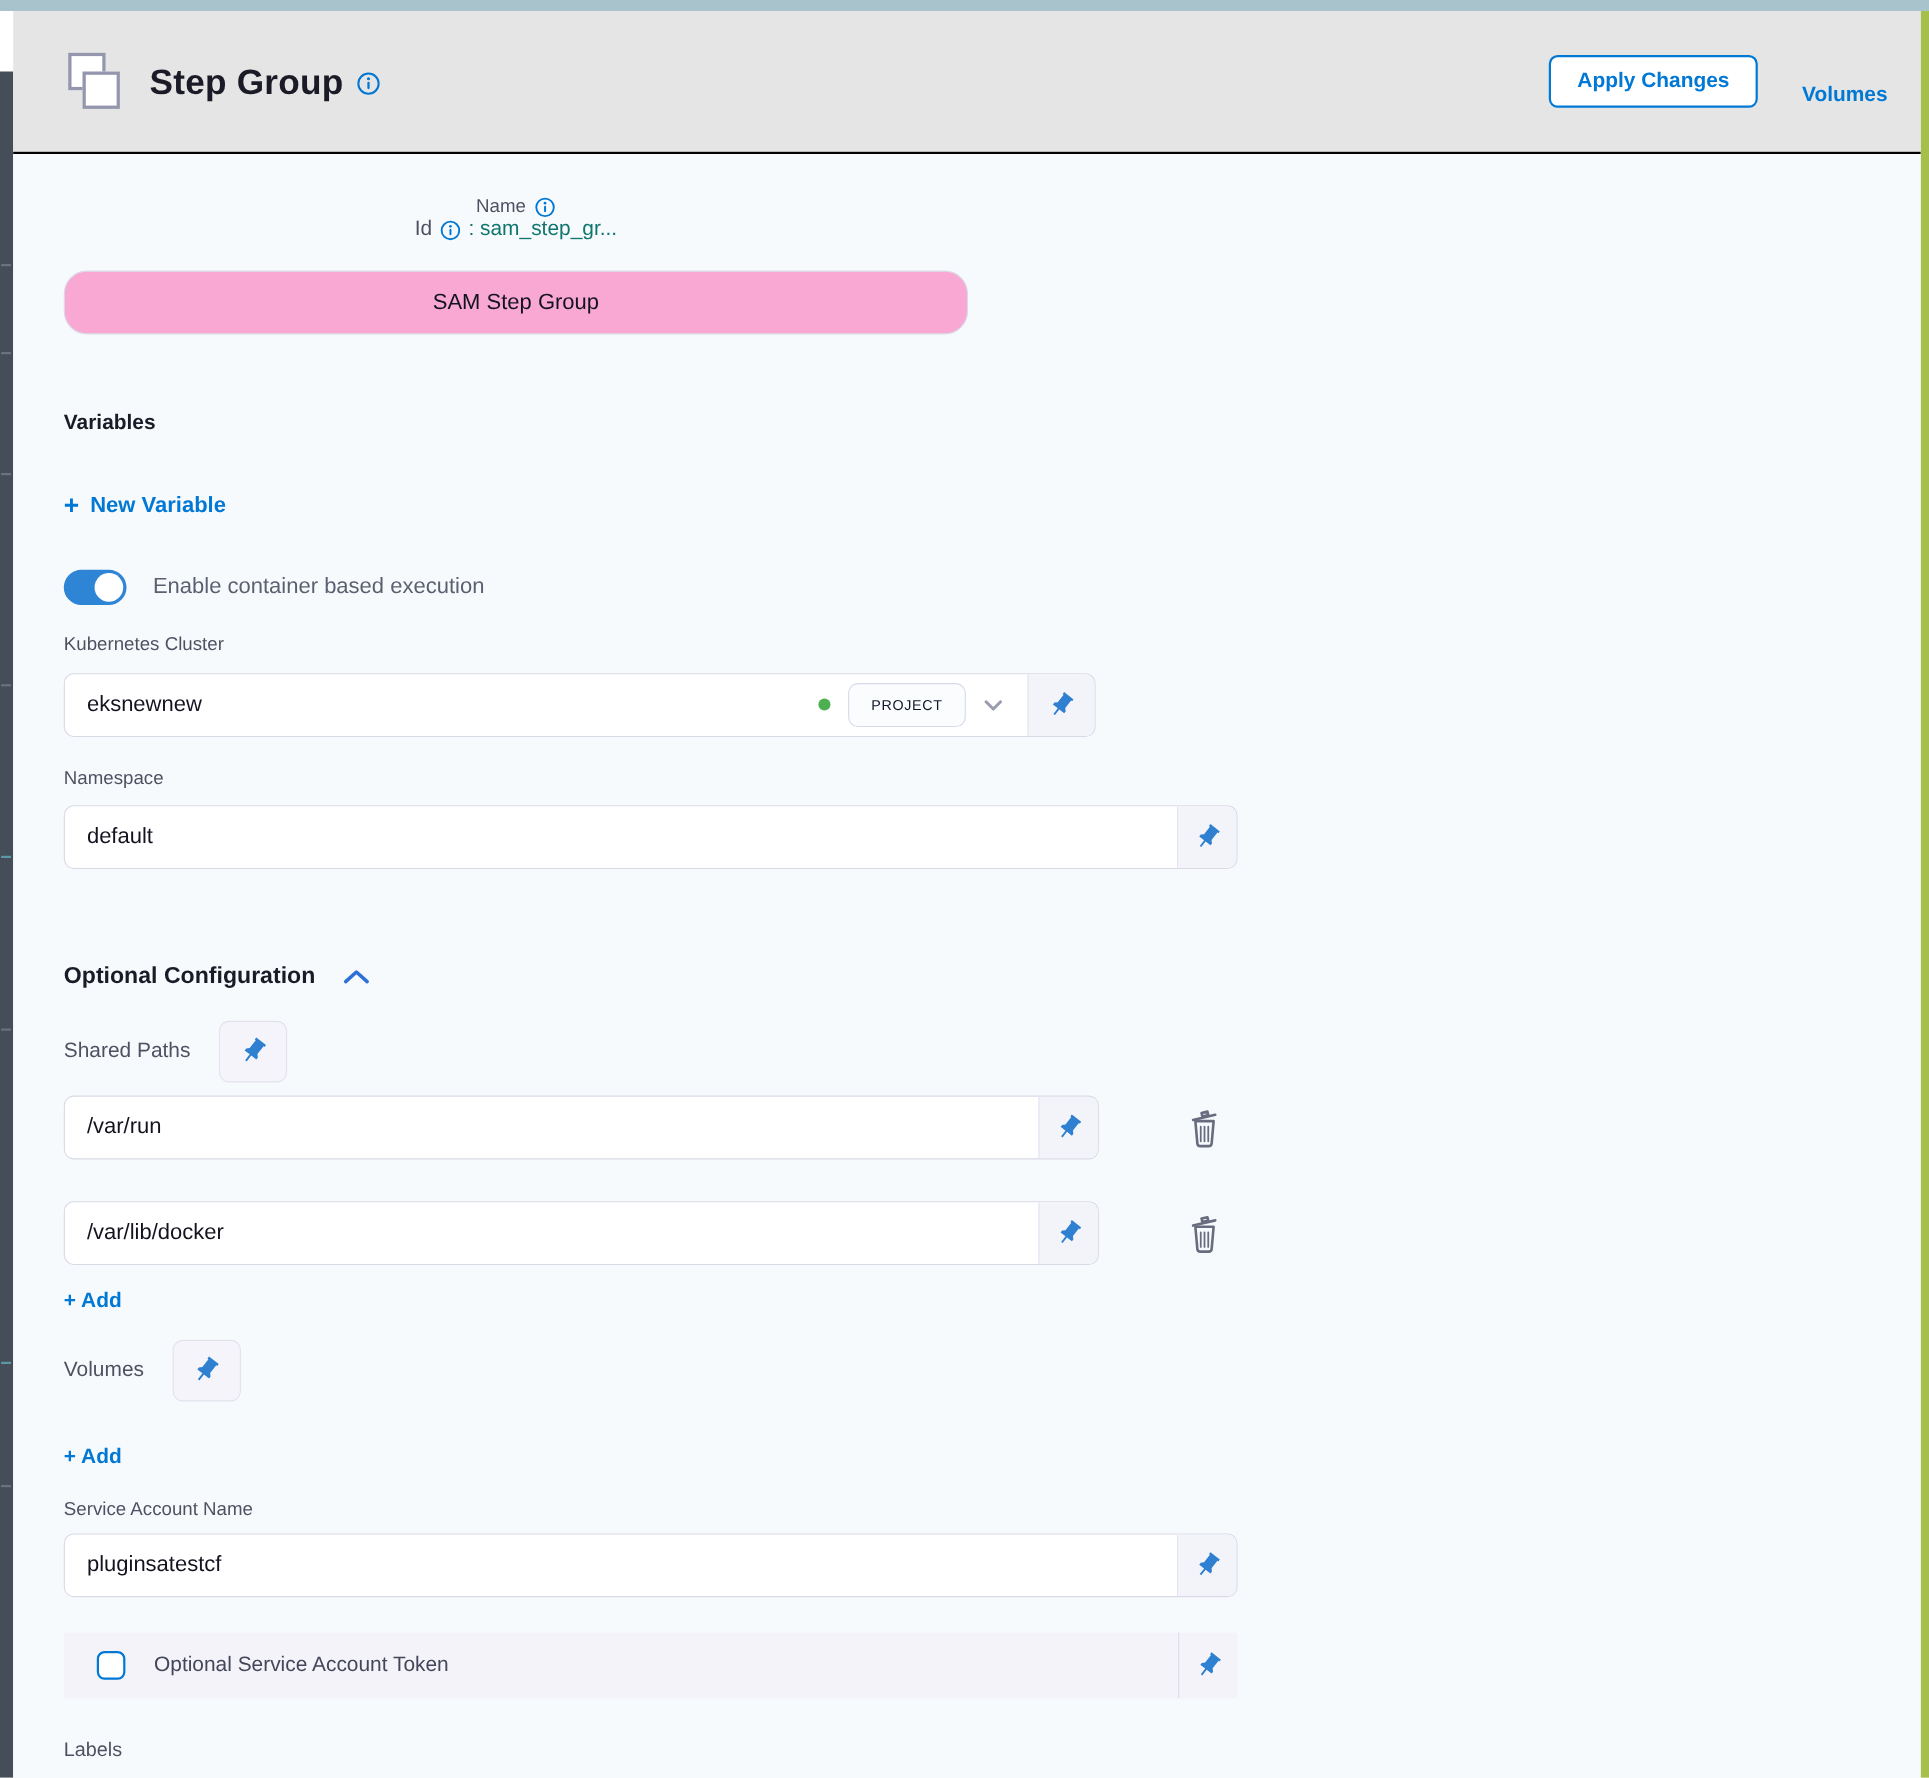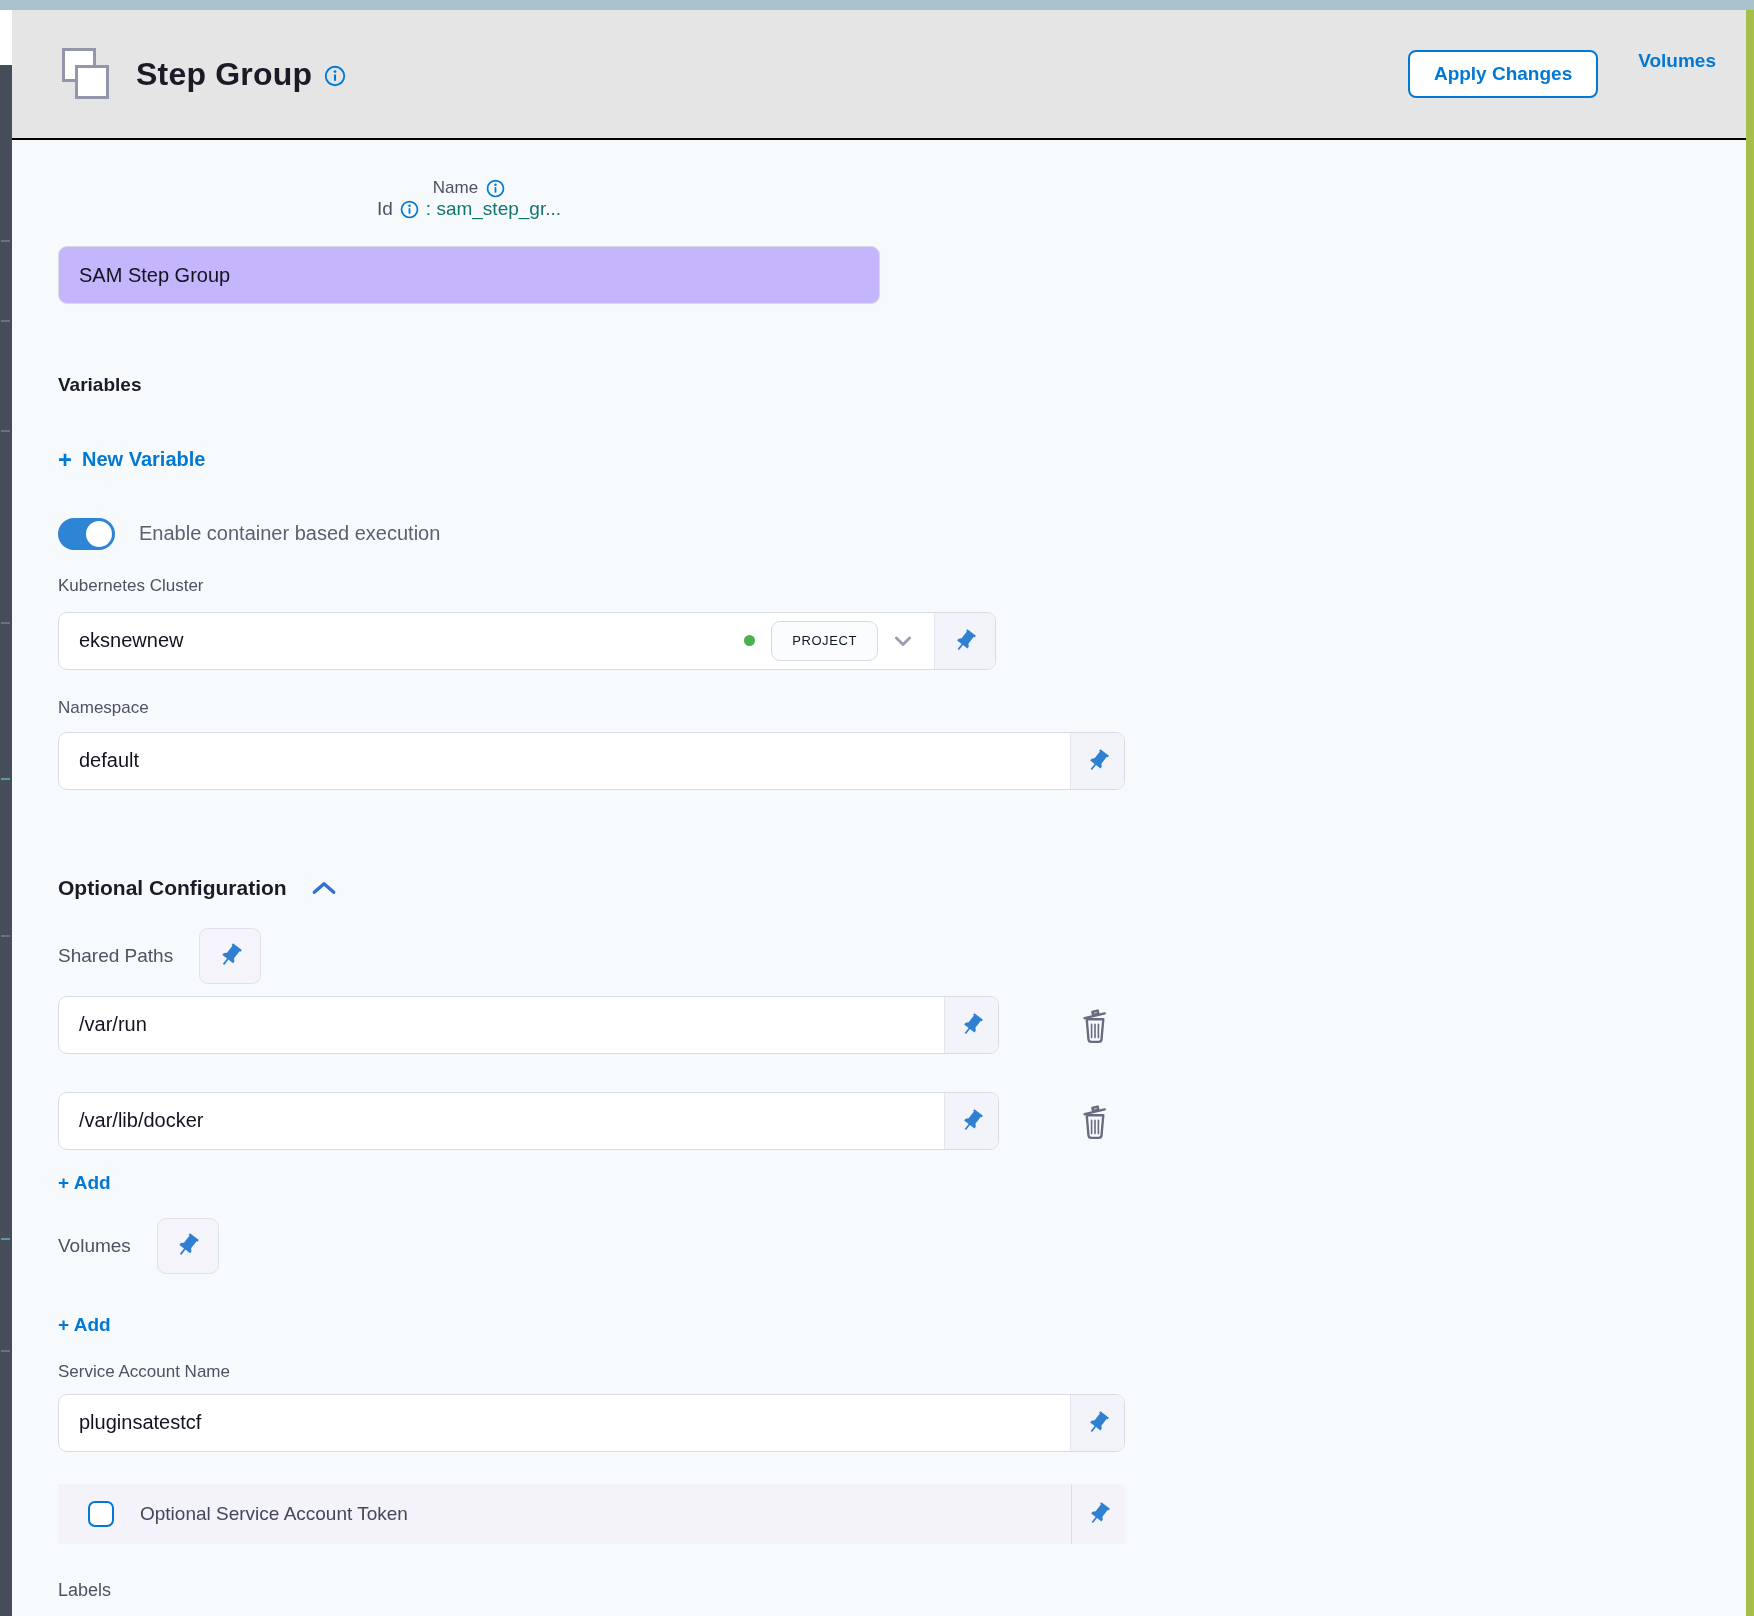--- a/index.html
+++ b/index.html
@@ -18,38 +18,38 @@
 
   
   .panel-header { height:130px; background:#e5e5e5; border-bottom:2px solid #000000;
     display:flex; align-items:center; padding:0 30px 0 50px; }
   .sg-icon { width:52px; height:56px; position:relative; margin-right:22px; flex:none; }
   .sg-icon .sq { position:absolute; width:34px; height:34px; background:#fff; border:3px solid #9496ad; }
   .sg-icon .sq.back { left:0; top:2px; }
   .sg-icon .sq.front { left:13px; top:19px; }
   .page-title { font-size:32px; font-weight:700; color:#1b1b28; letter-spacing:0.2px; }
   .title-info { margin-left:12px; margin-top:4px; }
-  .header-actions { margin-left:auto; display:flex; align-items:flex-start; gap:40px; }
+  .header-actions { margin-left:auto; display:flex; align-items:flex-end; gap:40px; }
   .btn-outline { border:2px solid #0278d5; color:#0278d5; background:#fff; border-radius:8px;
     font-size:19px; font-weight:600; padding:11px 24px; font-family:inherit; cursor:pointer; }
   .link-btn { color:#0278d5; font-size:19px; font-weight:600; cursor:pointer; background:none; border:none; font-family:inherit; }
 
   
   .panel-body { height:1502px; background:#f7fafd; padding:38px 0 0 46px; position:relative; }
 
   .field-label { font-size:17px; color:#4f5162; font-weight:500; }
   .row { display:flex; align-items:center; }
 
   .name-row { width:822px; display:flex; align-items:center; justify-content:space-between;flex-direction:column; }
   .id-part { display:flex; align-items:center; gap:7px; font-size:19px; }
   .id-label { color:#4f5162; font-weight:500; }
   .id-value { color:#0f766e; font-weight:500; }
 
-  .text-input { height:58px; border:1.5px solid #d9dae6; border-radius:9px; font-size:20px;
-    color:#131320; padding:0 20px; background:#c4b5fd; font-family:inherit; outline:none; width:100%; }
+  .text-input { height:58px; border:1.5px solid #d9dae6; border-radius:21px; font-size:20px;
+    color:#131320; padding:0 20px; background:#f9a8d4; font-family:inherit; outline:none; width:100%;text-align:center; }
   .name-input-wrap { width:822px; margin-top:26px; }
 
   .section-heading { font-size:19px; font-weight:700; color:#1b1b28; }
   .link-add { color:#0278d5; font-size:20px; font-weight:600; cursor:pointer; display:inline-flex; align-items:center; gap:10px; }
   .plus-glyph { font-size:24px; font-weight:600; line-height:20px; }
 
   
   .toggle-row { margin-top:46px; display:flex; align-items:center; gap:24px; }
   .toggle { width:57px; height:32px; border-radius:16px; background:#2e84d5; position:relative; cursor:pointer; flex:none; }
   .toggle .knob { position:absolute; top:3px; right:3px; width:26px; height:26px; border-radius:50%; background:#fff; }

